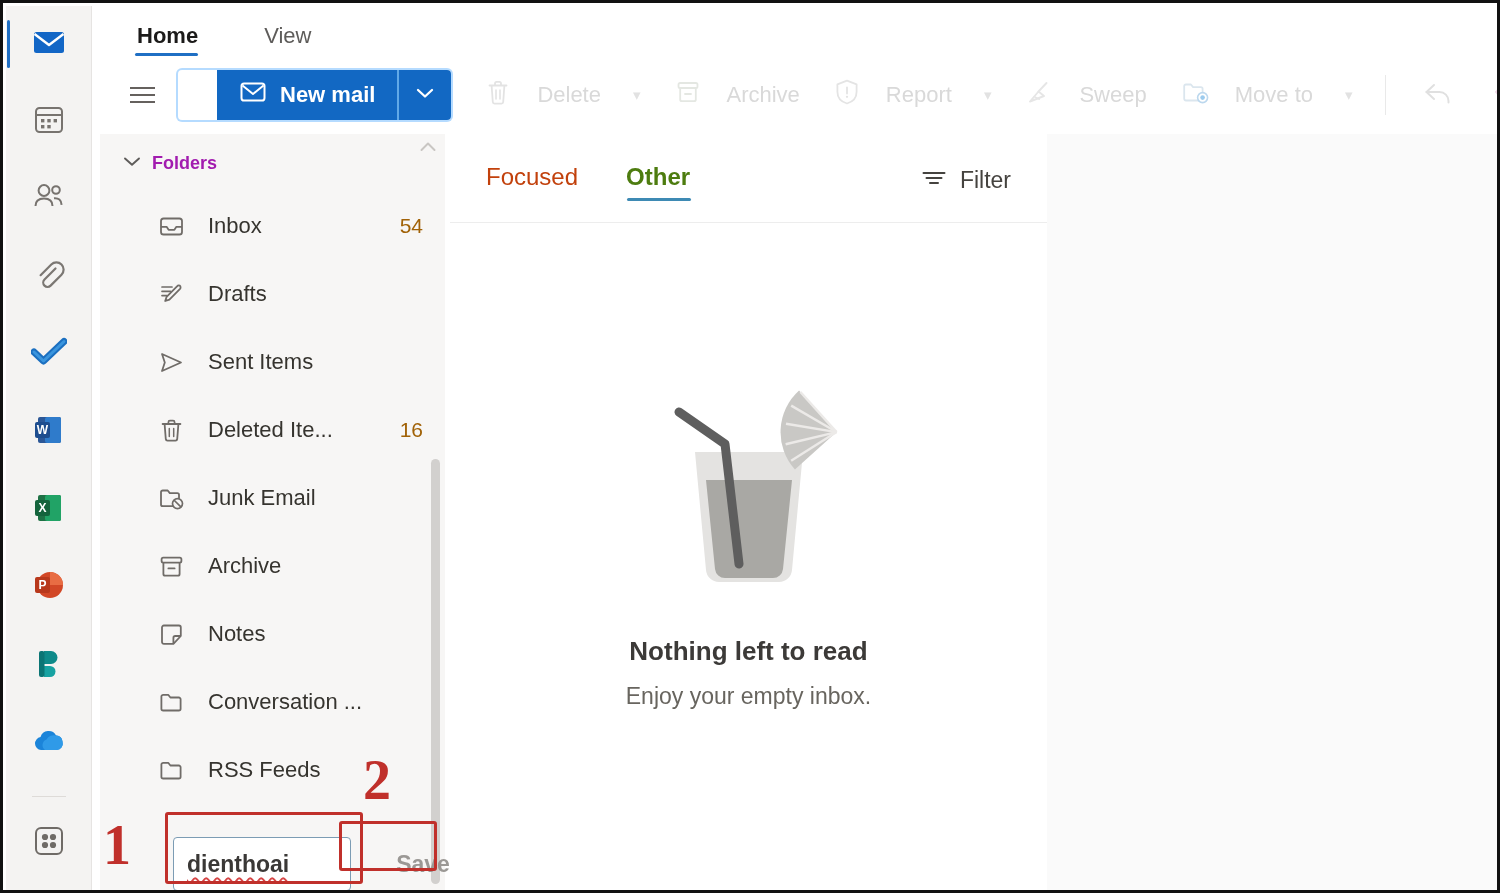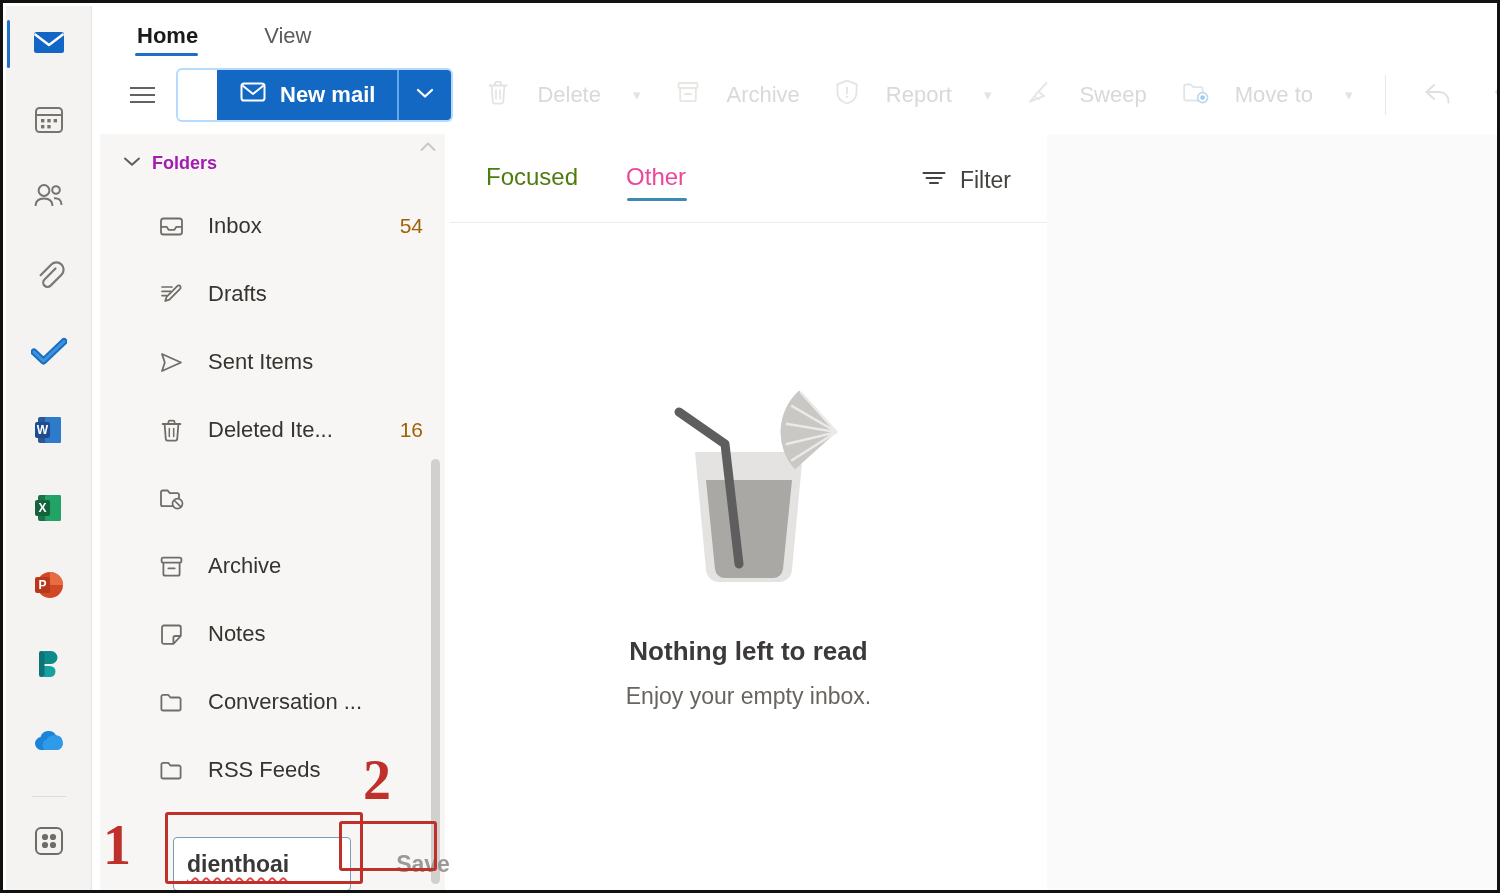--- a/index.html
+++ b/index.html
@@ -232,26 +232,26 @@
     overflow: hidden;
   }
   #list-header {
     height: 81px;
     display: flex; align-items: center;
     border-bottom: 1px solid #ededed;
     padding: 0 36px;
   }
   .pivot {
     position: relative;
-    font-size: 24px; color: #4d7c0f;
+    font-size: 24px; color: #c2410c;
     margin-right: 48px;
     padding-bottom: 10px;
     cursor: pointer;
   }
-  .pivot.active { color: #ec4899; font-weight: normal; }
+  .pivot.active { color: #4d7c0f; font-weight: bold; }
   .pivot.active::after {
     content: "";
     position: absolute; left: 1px; bottom: 0;
     width: 100%; height: 3px;
     background: #3e8ab4; border-radius: 2px;
   }
   #filter-button {
     margin-left: auto;
     display: flex; align-items: center; gap: 13px;
     font-size: 23px; color: #45433f;
@@ -587,20 +587,21 @@
     </div>
 
     <div class="folder-row">
       <span class="f-icon">
         <svg width="27" height="27" viewBox="0 0 27 27">
           <path d="M3 7.2 a1.7 1.7 0 0 1 1.7 -1.7 h5 l2.1 2.6 h7.5 a1.7 1.7 0 0 1 1.7 1.7 v9.7 a1.7 1.7 0 0 1 -1.7 1.7 H4.7 A1.7 1.7 0 0 1 3 19.5 z" fill="none" stroke="#706c68" stroke-width="1.8" stroke-linejoin="round"></path>
           <circle cx="19.5" cy="18.6" r="5" fill="#f7f6f5" stroke="#706c68" stroke-width="1.7"></circle>
           <path d="M16.4 15.5 L22.6 21.7" stroke="#706c68" stroke-width="1.7" stroke-linecap="round"></path>
         </svg>
       </span>
+      <span class="f-label">Junk Email</span>
       <span class="f-count"></span>
     </div>
 
     <div class="folder-row">
       <span class="f-icon">
         <svg width="27" height="27" viewBox="0 0 27 27">
           <rect x="3.6" y="4.6" width="19.8" height="5" rx="1.6" fill="none" stroke="#706c68" stroke-width="1.8"></rect>
           <path d="M5.4 9.6 v11.4 a1.7 1.7 0 0 0 1.7 1.7 h12.8 a1.7 1.7 0 0 0 1.7 -1.7 V9.6" fill="none" stroke="#706c68" stroke-width="1.8"></path>
           <path d="M10.4 15.4 h6.2" stroke="#706c68" stroke-width="1.8" stroke-linecap="round"></path>
         </svg>

